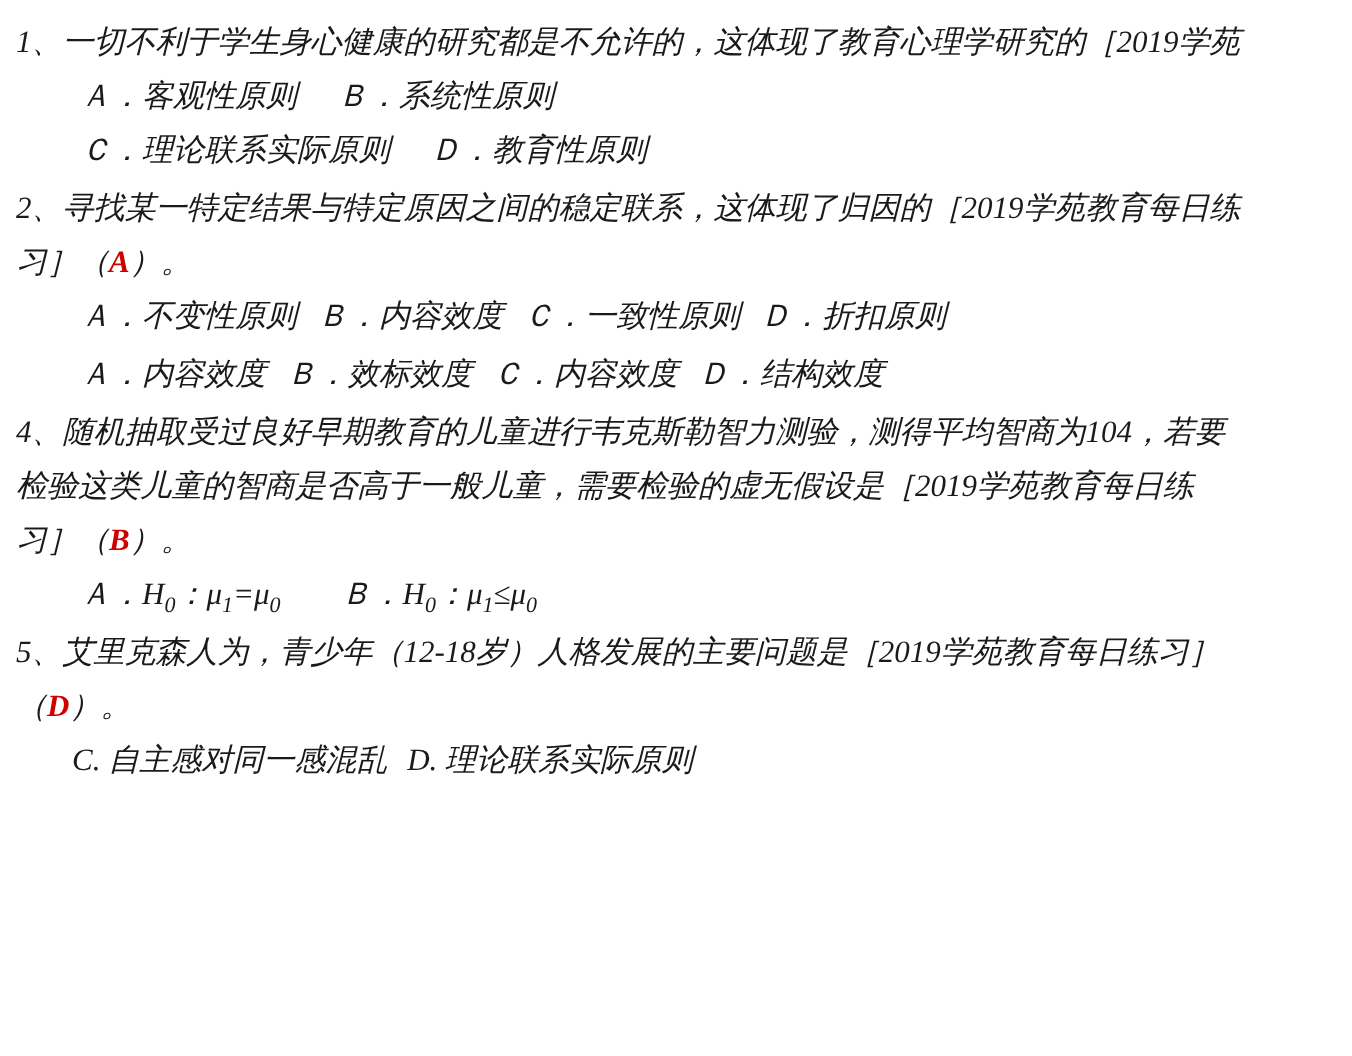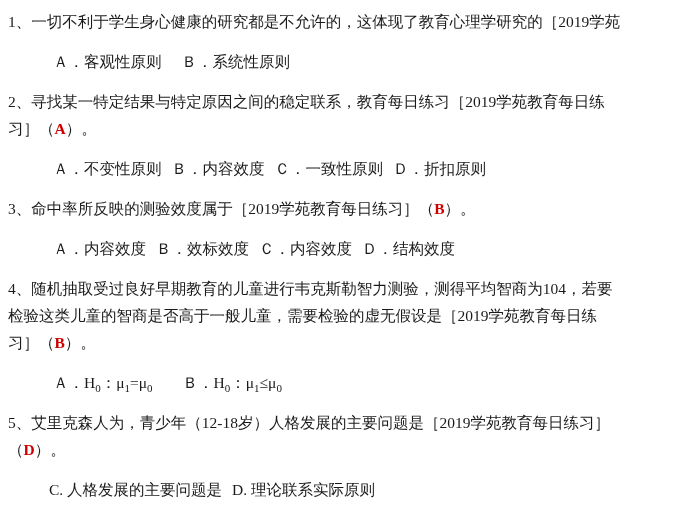--- a/index.html
+++ b/index.html
@@ -13,35 +13,36 @@
     font-family: "Liberation Serif", "DejaVu Serif", serif;
     color: #1a1a1a;
     overflow: hidden;
   }
   .page {
     position: relative;
     width: 676px;
     height: 448px;
     box-sizing: border-box;
     padding: 8px 3px 0 8px;
+    font-style: italic;
   }
   .q-block {
     margin-bottom: 2px;
   }
   .q-stem {
     font-size: 15.5px;
     line-height: 27px;
     text-indent: 0;
     margin: 0;
     padding: 0;
   }
   .opts {
     font-size: 15.5px;
     line-height: 27px;
-    margin: 13px;
+    margin: 0;
     padding-left: 32px;
   }
   .opts-tight {
     padding-left: 28px;
   }
   .ans {
     color: #d00000;
     font-weight: bold;
     font-family: "Liberation Serif", "DejaVu Serif", serif;
   }
@@ -59,38 +60,38 @@
 
 <div class="page">
 
   <div class="q-block">
     <div class="q-stem">
       <span>1、</span><span>一切不利于学生身心健康的研究都是不允许的，这体现了教育心理学研究的［2019学苑</span>
     </div>
     <div class="opts">
       <span>Ａ．客观性原则</span><span class="gap-md"></span><span>Ｂ．系统性原则</span>
     </div>
+    <div class="opts">
+      <span>Ｃ．理论联系实际原则</span><span class="gap-md"></span><span>Ｄ．教育性原则</span>
+    </div>
   </div>
 
   <div class="q-block">
     <div class="q-stem">
-      <span>2、</span><span>寻找某一特定结果与特定原因之间的稳定联系，教育每日练习［2019学苑教育每日练</span>
+      <span>2、</span><span>寻找某一特定结果与特定原因之间的稳定联系，这体现了归因的［2019学苑教育每日练</span>
     </div>
     <div class="q-stem">
       <span>习］（</span><span class="ans">A</span><span>）。</span>
     </div>
     <div class="opts">
       <span>Ａ．不变性原则</span><span class="gap-sm"></span><span>Ｂ．内容效度</span><span class="gap-sm"></span><span>Ｃ．一致性原则</span><span class="gap-sm"></span><span>Ｄ．折扣原则</span>
     </div>
   </div>
 
   <div class="q-block">
-    <div class="q-stem">
-      <span>3、</span><span>命中率所反映的测验效度属于［2019学苑教育每日练习］（</span><span class="ans">B</span><span>）。</span>
-    </div>
     <div class="opts">
       <span>Ａ．内容效度</span><span class="gap-sm"></span><span>Ｂ．效标效度</span><span class="gap-sm"></span><span>Ｃ．内容效度</span><span class="gap-sm"></span><span>Ｄ．结构效度</span>
     </div>
   </div>
 
   <div class="q-block">
     <div class="q-stem">
       <span>4、</span><span>随机抽取受过良好早期教育的儿童进行韦克斯勒智力测验，测得平均智商为104，若要</span>
     </div>
     <div class="q-stem">
@@ -105,17 +106,17 @@
   </div>
 
   <div class="q-block">
     <div class="q-stem">
       <span>5、</span><span>艾里克森人为，青少年（12-18岁）人格发展的主要问题是［2019学苑教育每日练习］</span>
     </div>
     <div class="q-stem">
       <span>（</span><span class="ans">D</span><span>）。</span>
     </div>
     <div class="opts opts-tight">
-      <span>C. 人格发展的主要问题是</span><span class="gap-sm"></span><span>D. 理论联系实际原则</span>
+      <span>C. 自主感对同一感混乱</span><span class="gap-sm"></span><span>D. 理论联系实际原则</span>
     </div>
   </div>
 
 </div>
 
 </body></html>

